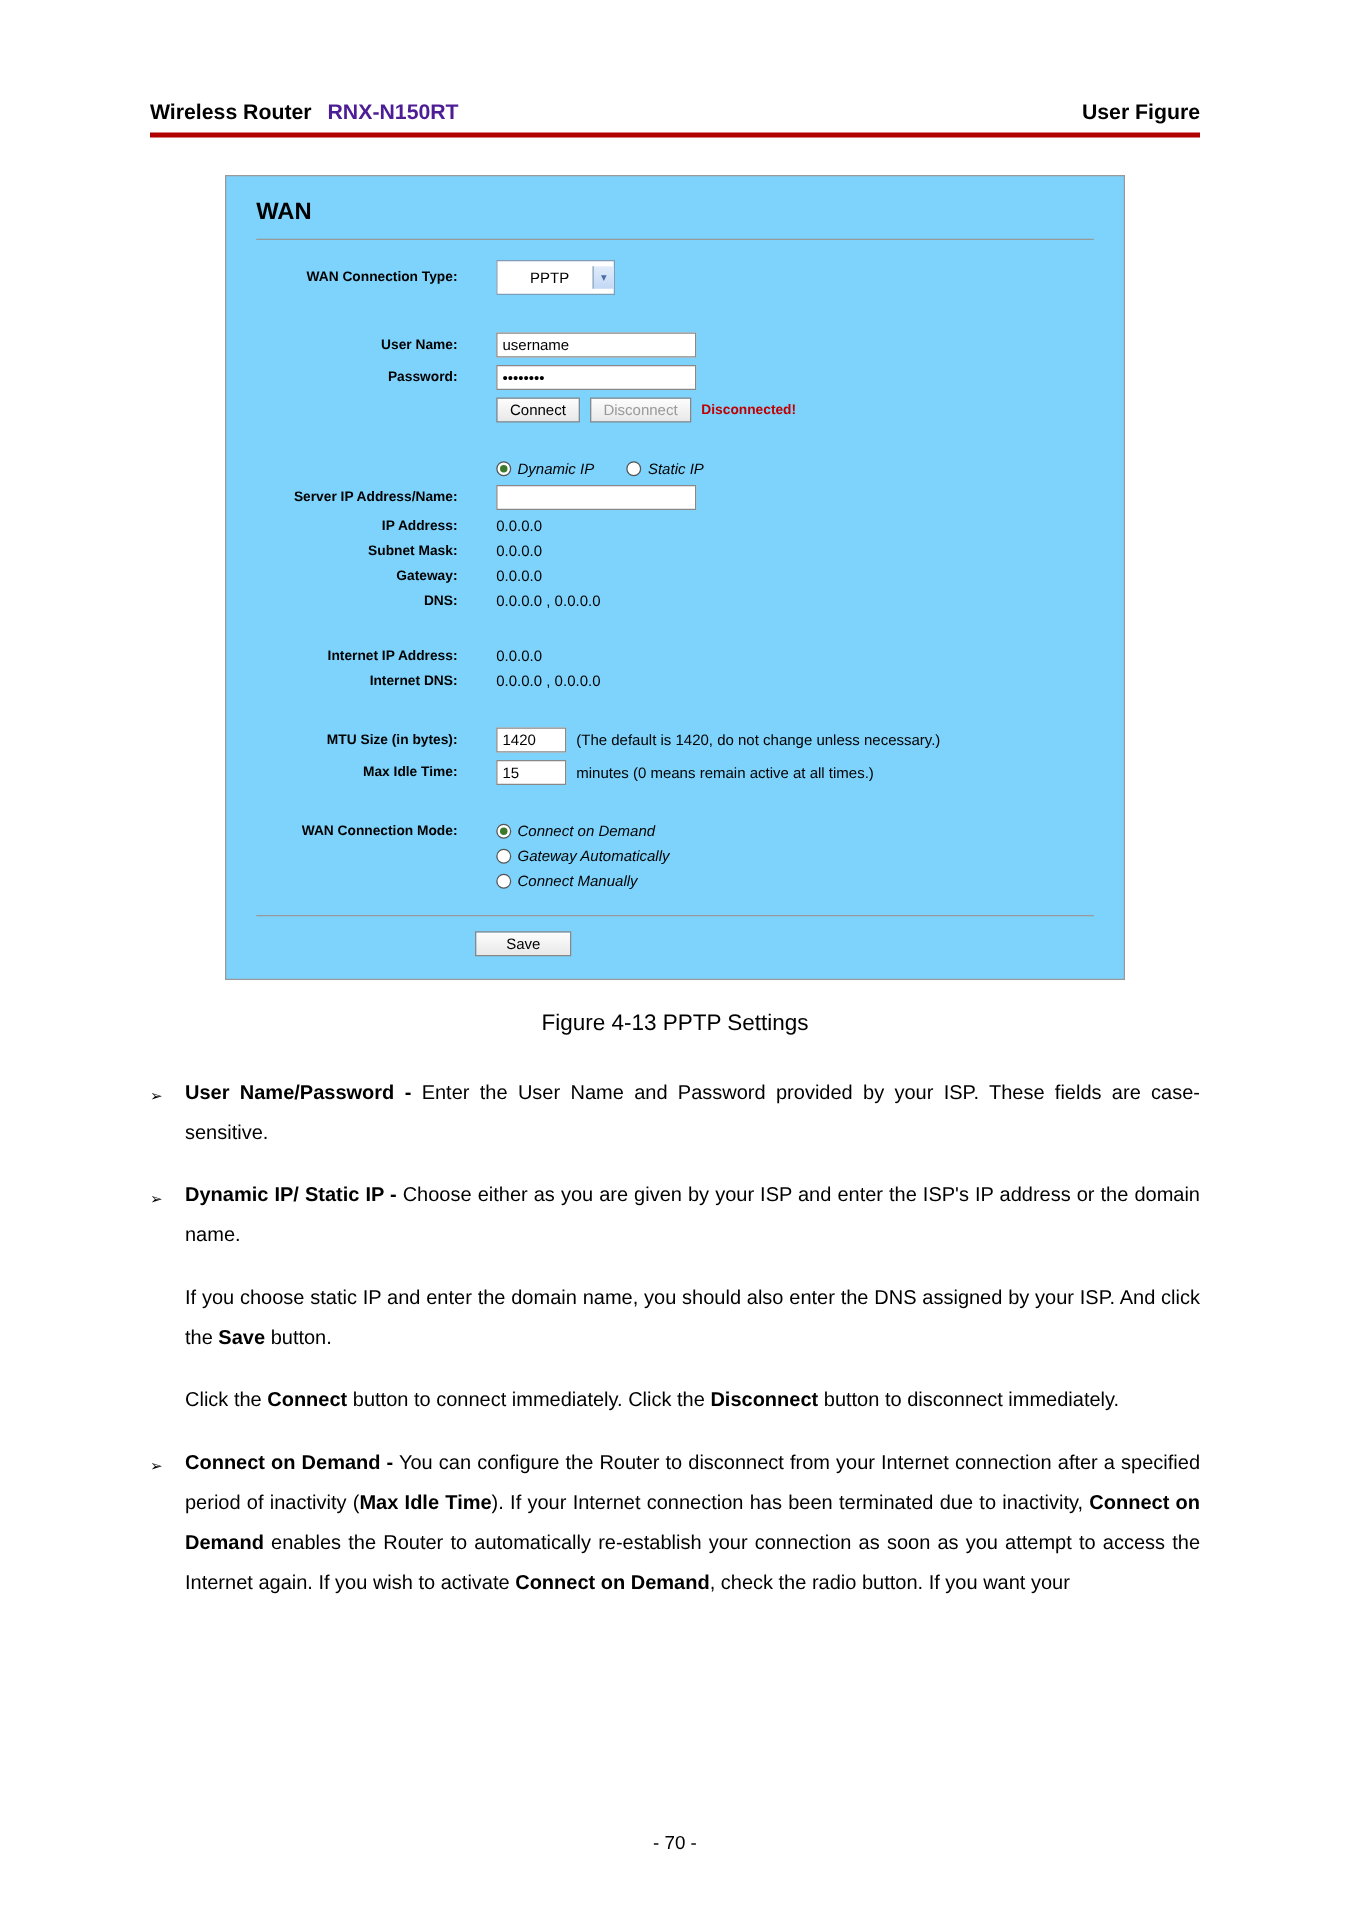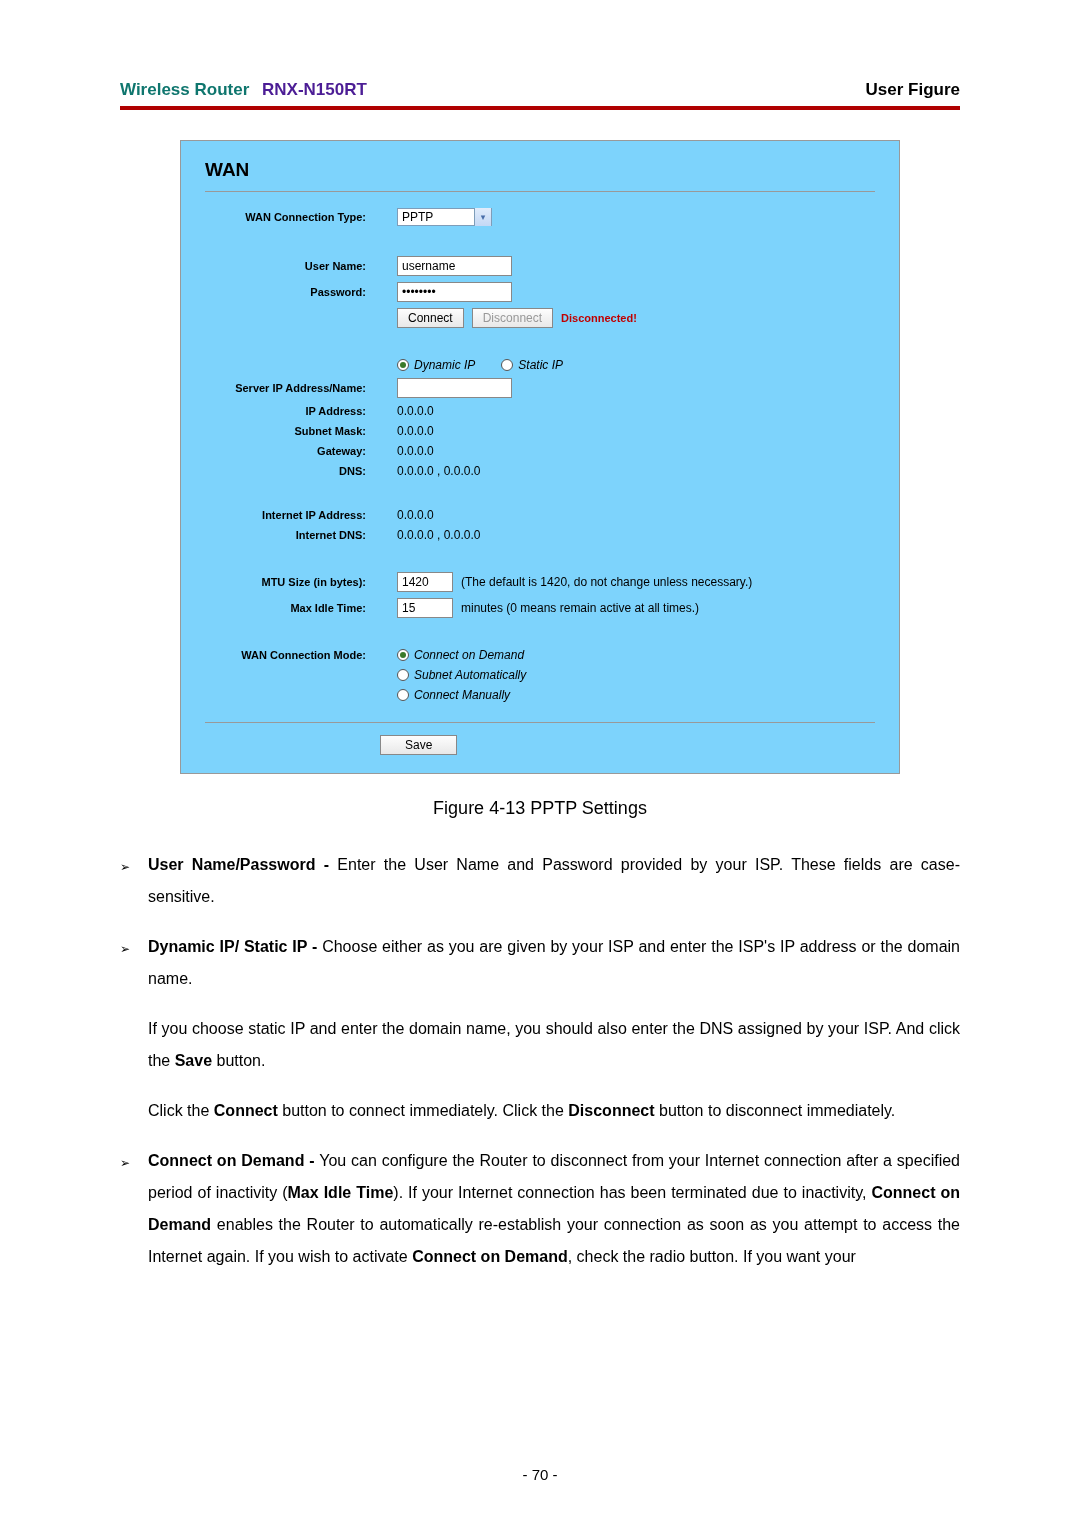--- a/index.html
+++ b/index.html
@@ -15,21 +15,21 @@
     }
     .header-row {
       display: flex;
       justify-content: space-between;
       align-items: baseline;
       padding-bottom: 6px;
     }
     .header-left {
       font-size: 17px;
     }
-    .router-label { color: #0f766e; font-weight: bold; }
+    .router-label { color: #000000; font-weight: bold; }
     .model { color: #4c1d95; font-weight: bold; margin-left: 8px; }
     .header-right { font-size: 17px; font-weight: bold; }
     .red-bar { height: 4px; background: #b00000; margin-bottom: 30px; }
 
     .panel {
       border: 1px solid #999;
       background: #7dd3fc;
       margin: 0 60px 20px 60px;
       padding: 18px 24px 18px 24px;
     }
@@ -56,33 +56,34 @@
       font-weight: bold;
       font-size: 11px;
       padding-right: 14px;
     }
     .form-value { display: flex; align-items: center; gap: 8px; }
     .text-input {
       height: 20px;
       border: 1px solid #888;
       padding: 1px 4px;
       font-size: 12px;
-      width: 115px;
+      width: 160px;
       font-family: Arial, sans-serif;
     }
     .text-input.small { width: 56px; }
     .select-box {
-      height: 18px;
+      height: 28px;
       border: 1px solid #7e9db9;
       background: #fff;
       font-size: 12px;
       display: inline-flex;
       align-items: center;
       width: 95px;
       position: relative;
+      padding-left: 22px;
     }
     .select-box .sel-text { padding: 0 4px; flex: 1; }
     .select-arrow {
       width: 17px;
       height: 18px;
       background: linear-gradient(#e1ecfb, #c3d8f5);
       border-left: 1px solid #7e9db9;
       display: flex;
       align-items: center;
       justify-content: center;
@@ -287,21 +288,21 @@
           <span class="radio checked"></span>
           <span>Connect on Demand</span>
         </span>
       </div>
     </div>
     <div class="form-row">
       <div class="form-label"></div>
       <div class="form-value">
         <span class="radio-row">
           <span class="radio"></span>
-          <span>Subnet Automatically</span>
+          <span>Gateway Automatically</span>
         </span>
       </div>
     </div>
     <div class="form-row">
       <div class="form-label"></div>
       <div class="form-value">
         <span class="radio-row">
           <span class="radio"></span>
           <span>Connect Manually</span>
         </span>

